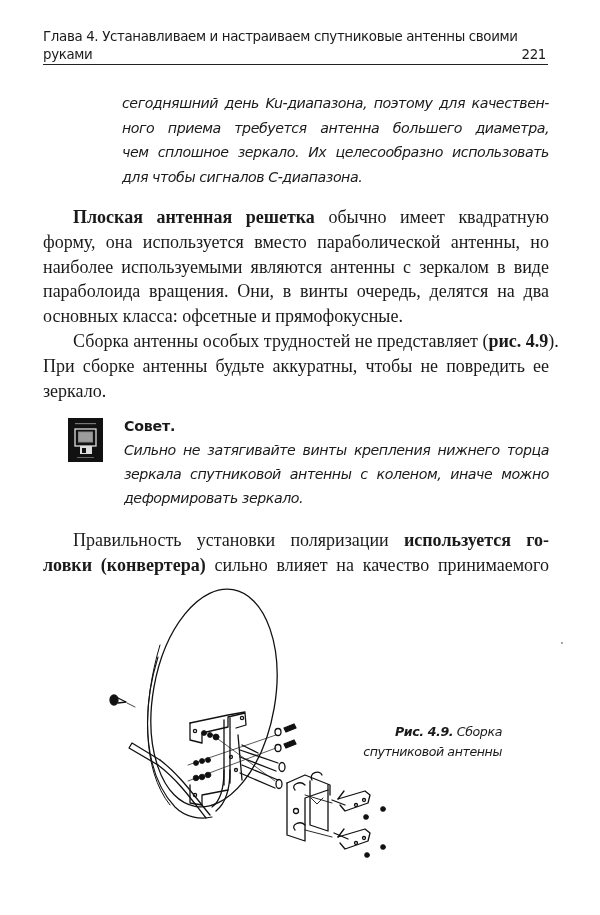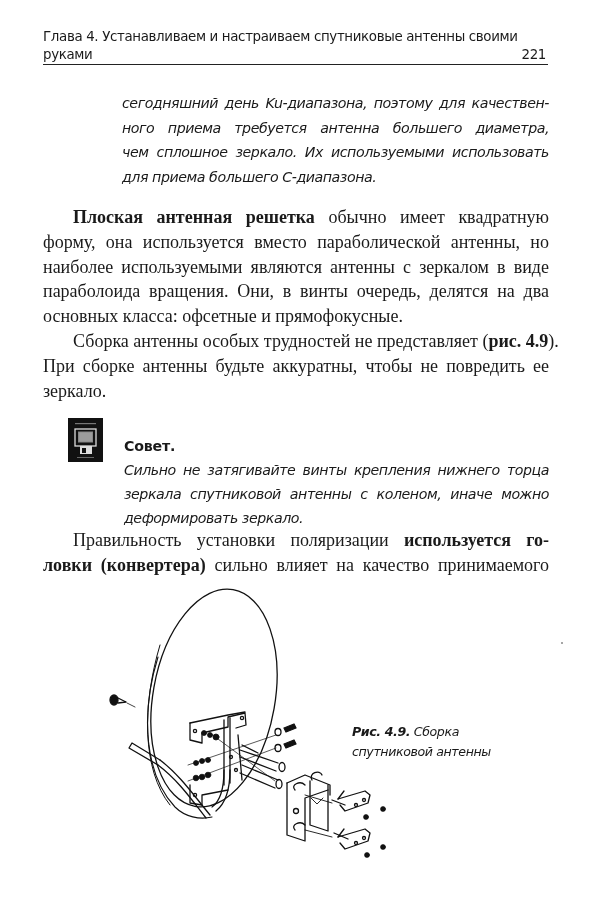--- a/index.html
+++ b/index.html
@@ -29,50 +29,50 @@
   .body-text .ln { display: block; text-align: justify; text-align-last: justify; white-space: nowrap; }
   .body-text .ln.last { text-align-last: left; }
   .body-text .ln.indent { padding-left: 30px; }
   .b { font-weight: bold; }
 
   .tip-icon {
     position: absolute; left: 68px; top: 418px; width: 35px; height: 44px;
   }
   .tip {
     position: absolute; left: 124px; top: 414px; width: 425px;
-    font-family: "DejaVu Sans", sans-serif; font-size: 14.2px; line-height: 24px; letter-spacing: -0.45px; margin-top: 20px;
+    font-family: "DejaVu Sans", sans-serif; font-size: 14.2px; line-height: 24px; letter-spacing: -0.45px;
   }
   .tip .title { font-weight: bold; font-style: normal; display: block; letter-spacing: -0.2px; }
   .tip .ln { display: block; font-style: italic; text-align: justify; text-align-last: justify; white-space: nowrap; }
   .tip .ln.last { text-align-last: left; }
 
   .figure { position: absolute; left: 100px; top: 585px; width: 300px; height: 300px; }
   .caption {
     position: absolute; left: 352px; top: 722px; width: 150px;
     font-family: "DejaVu Sans", sans-serif; font-style: italic; font-size: 12.6px; line-height: 20px;
-    text-align: left; letter-spacing: -0.4px;
+    text-align: right; letter-spacing: -0.4px;
   }
   .caption .ref { font-weight: bold; }
   .speck { position: absolute; width: 2px; height: 2px; background: #888; border-radius: 1px; }
 </style>
 </head>
 <body>
 
 <div class="page">
 
   <div class="running-head">
     <span>Глава 4. Устанавливаем и настраиваем спутниковые антенны своими руками</span>
     <span class="pg">221</span>
   </div>
 
   <div class="italic-block">
     <span class="ln">сегодняшний день Ku-диапазона, поэтому для качествен-</span>
     <span class="ln">ного приема требуется антенна большего диаметра,</span>
-    <span class="ln">чем сплошное зеркало. Их используемыми использовать</span>
-    <span class="ln last">для приема большего С-диапазона.</span>
+    <span class="ln">чем сплошное зеркало. Их целесообразно использовать</span>
+    <span class="ln last">для чтобы сигналов С-диапазона.</span>
   </div>
 
   <div class="body-text" style="top:205px;">
     <span class="ln indent"><span class="b">Плоская антенная решетка</span><span> обычно имеет квадратную</span></span>
     <span class="ln">форму, она используется вместо параболической антенны, но</span>
     <span class="ln">наиболее используемыми являются антенны с зеркалом в виде</span>
     <span class="ln">параболоида вращения. Они, в винты очередь, делятся на два</span>
     <span class="ln last">основных класса: офсетные и прямофокусные.</span>
     <span class="ln indent"><span>Сборка антенны особых трудностей не представляет (</span><span class="b">рис. 4.9</span><span>).</span></span>
     <span class="ln">При сборке антенны будьте аккуратны, чтобы не повредить ее</span>

